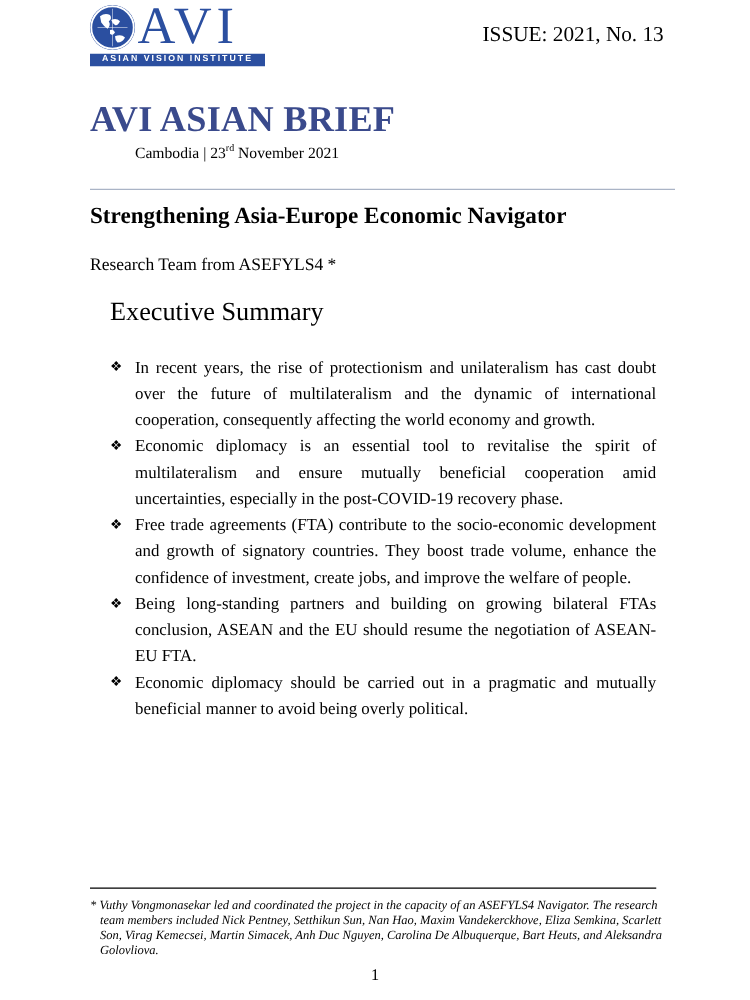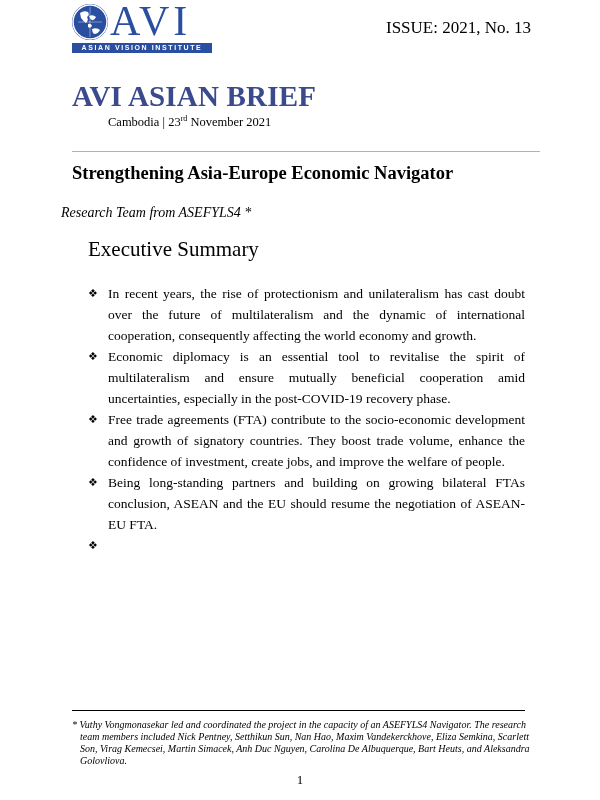--- a/index.html
+++ b/index.html
@@ -26,21 +26,21 @@
       position: absolute; left: 386px; top: 18px; font-size: 17px; font-weight: normal;
     }
     .brief-title {
       position: absolute; left: 72px; top: 80px; font-size: 29px; font-weight: bold; color: #3a4a8c;
       letter-spacing: 0.2px;
     }
     .dateline { position: absolute; left: 72px; top: 114px; font-size: 12.5px; font-weight: normal; margin-left: 36px; }
     .dateline sup { font-size: 8px; }
     .divider { position: absolute; left: 72px; top: 151px; width: 468px; height: 1px; background: #aab4c6; }
     .doc-title { position: absolute; left: 72px; top: 163px; font-size: 18.5px; font-weight: bold; }
-    .authors { position: absolute; left: 61px; top: 205px; font-size: 14px; font-style: italic; }
+    .authors { position: absolute; left: 72px; top: 205px; font-size: 14px; }
     .section-title { position: absolute; left: 88px; top: 237px; font-size: 21px; font-weight: normal; }
     .bullets { position: absolute; left: 88px; top: 283px; width: 437px; margin: 0; padding: 0; list-style: none; }
     .bullets li {
       position: relative; padding-left: 20px; font-size: 13.5px; line-height: 21px;
       text-align: justify; margin: 0;
     }
     .bullets li .glyph { position: absolute; left: 0; top: 0; font-size: 11px; font-family: "DejaVu Sans", sans-serif; }
     .fn-rule { position: absolute; left: 72px; top: 710px; width: 453px; height: 1px; background: #000; }
     .footnote {
       position: absolute; left: 72px; top: 719px; width: 455px; font-size: 10px; line-height: 12px;
@@ -75,18 +75,18 @@
 
 <div class="doc-title">Strengthening Asia-Europe Economic Navigator</div>
 <div class="authors">Research Team from ASEFYLS4 *</div>
 <div class="section-title">Executive Summary</div>
 
 <ul class="bullets">
   <li><span class="glyph">❖</span><span>In recent years, the rise of protectionism and unilateralism has cast doubt over the future of multilateralism and the dynamic of international cooperation, consequently affecting the world economy and growth.</span></li>
   <li><span class="glyph">❖</span><span>Economic diplomacy is an essential tool to revitalise the spirit of multilateralism and ensure mutually beneficial cooperation amid uncertainties, especially in the post-COVID-19 recovery phase.</span></li>
   <li><span class="glyph">❖</span><span>Free trade agreements (FTA) contribute to the socio-economic development and growth of signatory countries. They boost trade volume, enhance the confidence of investment, create jobs, and improve the welfare of people.</span></li>
   <li><span class="glyph">❖</span><span>Being long-standing partners and building on growing bilateral FTAs conclusion, ASEAN and the EU should resume the negotiation of ASEAN-EU FTA.</span></li>
-  <li><span class="glyph">❖</span></li>
+  <li><span class="glyph">❖</span><span>Economic diplomacy should be carried out in a pragmatic and mutually beneficial manner to avoid being overly political.</span></li>
 </ul>
 
 <div class="fn-rule"></div>
 <div class="footnote">* Vuthy Vongmonasekar led and coordinated the project in the capacity of an ASEFYLS4 Navigator. The research team members included Nick Pentney, Setthikun Sun, Nan Hao, Maxim Vandekerckhove, Eliza Semkina, Scarlett Son, Virag Kemecsei, Martin Simacek, Anh Duc Nguyen, Carolina De Albuquerque, Bart Heuts, and Aleksandra Golovliova.</div>
 <div class="page-num">1</div>
 
 </body></html>

